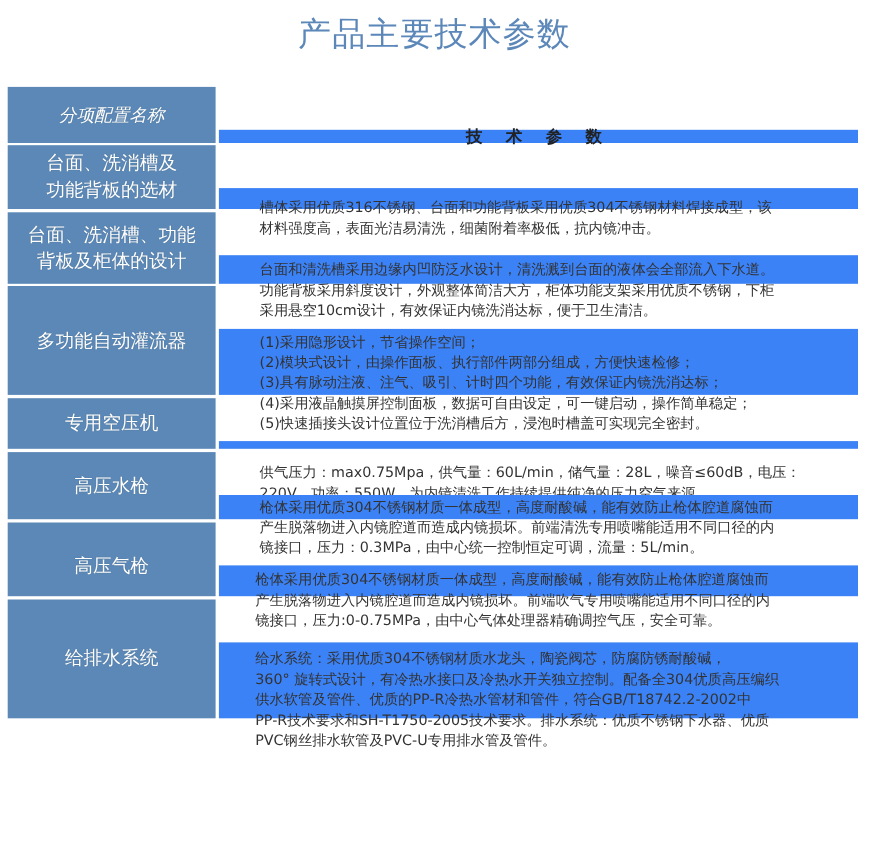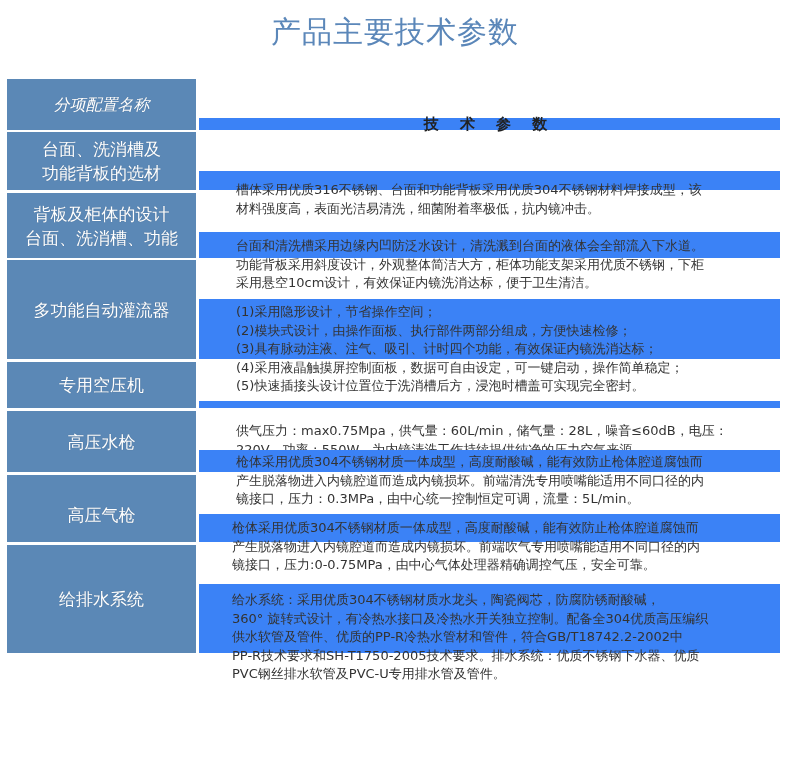--- a/index.html
+++ b/index.html
@@ -48,22 +48,22 @@
       <div class="txt" style="top:10px;">
         <span class="line">槽体采用优质316不锈钢、台面和功能背板采用优质304不锈钢材料焊接成型，该</span>
         <span class="line">材料强度高，表面光洁易清洗，细菌附着率极低，抗内镜冲击。</span>
       </div>
     </div>
   </div>
 
   <div class="row" style="top:114px; height:65px;">
     <div class="lcell">
       <div>
+        <span>台面、洗消槽、功能</span>
         <span>背板及柜体的设计</span>
-        <span>台面、洗消槽、功能</span>
       </div>
     </div>
     <div class="rcell">
       <div class="txt" style="top:5px;">
         <span class="line">台面和清洗槽采用边缘内凹防泛水设计，清洗溅到台面的液体会全部流入下水道。</span>
         <span class="line">功能背板采用斜度设计，外观整体简洁大方，柜体功能支架采用优质不锈钢，下柜</span>
         <span class="line">采用悬空10cm设计，有效保证内镜洗消达标，便于卫生清洁。</span>
       </div>
     </div>
   </div>

